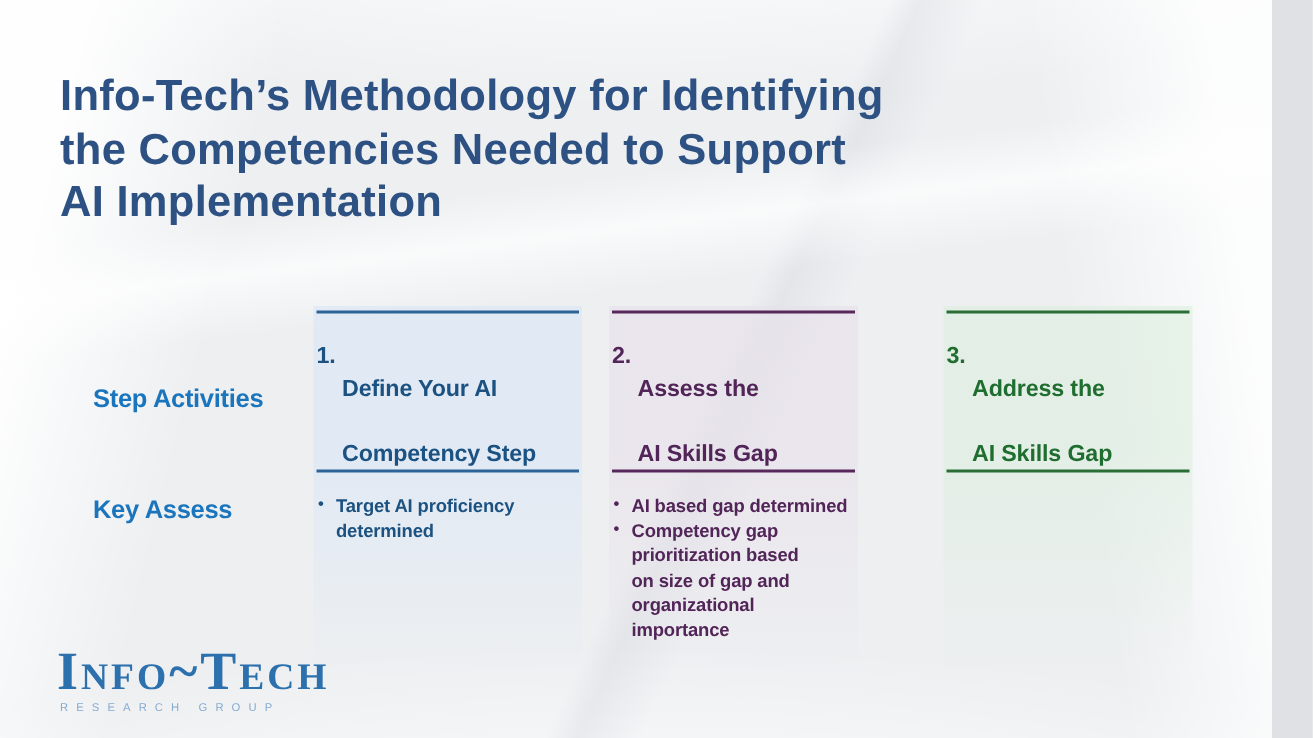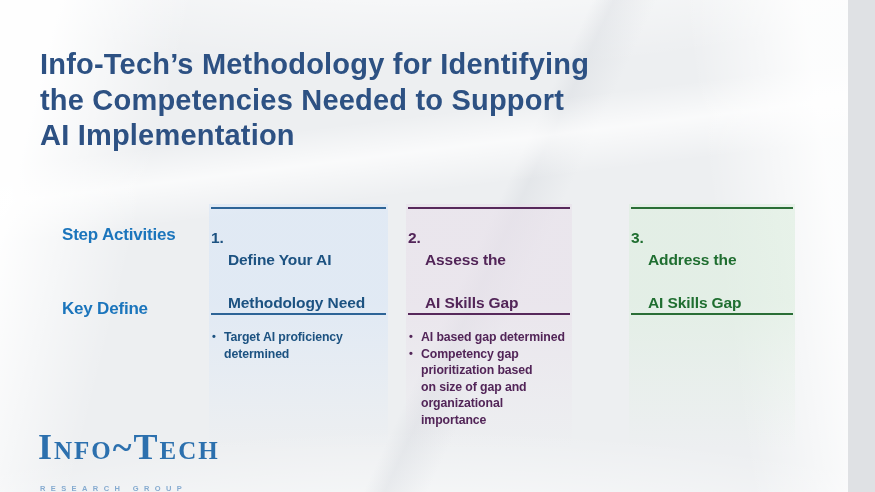--- a/index.html
+++ b/index.html
@@ -15,21 +15,21 @@
       radial-gradient(150% 85% at 50% 140%, rgba(255,255,255,.9) 28%, rgba(255,255,255,0) 62%),
       #edeff1;
   }
   .page-title{
     position:absolute;left:40px;top:28px;width:720px;
     color:var(--title-color);font-size:29px;font-weight:700;line-height:1.22;letter-spacing:.2px;
   }
   .page-title span{display:block;}
   .row-label{
     position:absolute;left:62px;color:var(--label-color);
-    font-size:17px;font-weight:700;letter-spacing:-.2px;
+    font-size:17px;font-weight:700;letter-spacing:-.2px;margin-top:31px;
   }
   .row-label.sa{top:225px;}
   .row-label.ko{top:299px;}
   .step{
     position:absolute;top:207px;isolation:isolate;
   }
   .step::before{
     content:"";position:absolute;left:-2px;right:-2px;top:-3px;height:245px;z-index:-1;
     background:linear-gradient(to bottom, var(--band-color) 0%, var(--band-color) 40%, rgba(255,255,255,0) 100%);
     opacity:.62;
@@ -50,44 +50,44 @@
     color:var(--step-color);font-size:12.3px;font-weight:700;line-height:16.6px;letter-spacing:-.1px;
   }
   .outputs li{position:relative;padding-left:13px;white-space:pre-line;}
   .outputs li::before{content:"\2022";position:absolute;left:1px;top:-1px;font-size:11px;}
   .logo{position:absolute;left:38px;top:429px;}
   .logo-name{
     font-family:"Liberation Serif",serif;font-variant-caps:small-caps;
     color:#2c70ae;font-size:36px;line-height:1;letter-spacing:2px;font-weight:600;
   }
   .logo-sub{
-    margin-top:19px;margin-left:2px;color:#86abd0;font-size:7.5px;font-weight:700;letter-spacing:5.4px;
+    margin-top:2px;margin-left:2px;color:#86abd0;font-size:7.5px;font-weight:400;letter-spacing:5.4px;
   }
 </style>
 </head>
 <body>
 
 <div class="slide" style="--title-color: #2d5183; --label-color: #1b75bc;">
 
   <h1 class="page-title">
     <span>Info-Tech’s Methodology for Identifying</span>
     <span>the Competencies Needed to Support</span>
     <span>AI Implementation</span>
   </h1>
 
   <div class="row-label sa">Step Activities</div>
-  <div class="row-label ko">Key Define</div>
+  <div class="row-label ko">Key Assess</div>
 
   <section class="step c1" style="--step-color: #1c5281; --line-color: #2d6497; --band-color: #d9e6f6;">
     <div class="rule"></div>
     <div class="heading">
       <span class="num">1.</span>
       <span class="htext">
         <span class="hline">Define Your AI</span>
-        <span class="hline">Methodology Need</span>
+        <span class="hline">Competency Step</span>
       </span>
     </div>
     <div class="rule"></div>
     <ul class="outputs">
       <li>Target AI proficiency
 determined</li>
     </ul>
   </section>
 
   <section class="step c2" style="--step-color: #522558; --line-color: #57295b; --band-color: #e8e0ea;">

